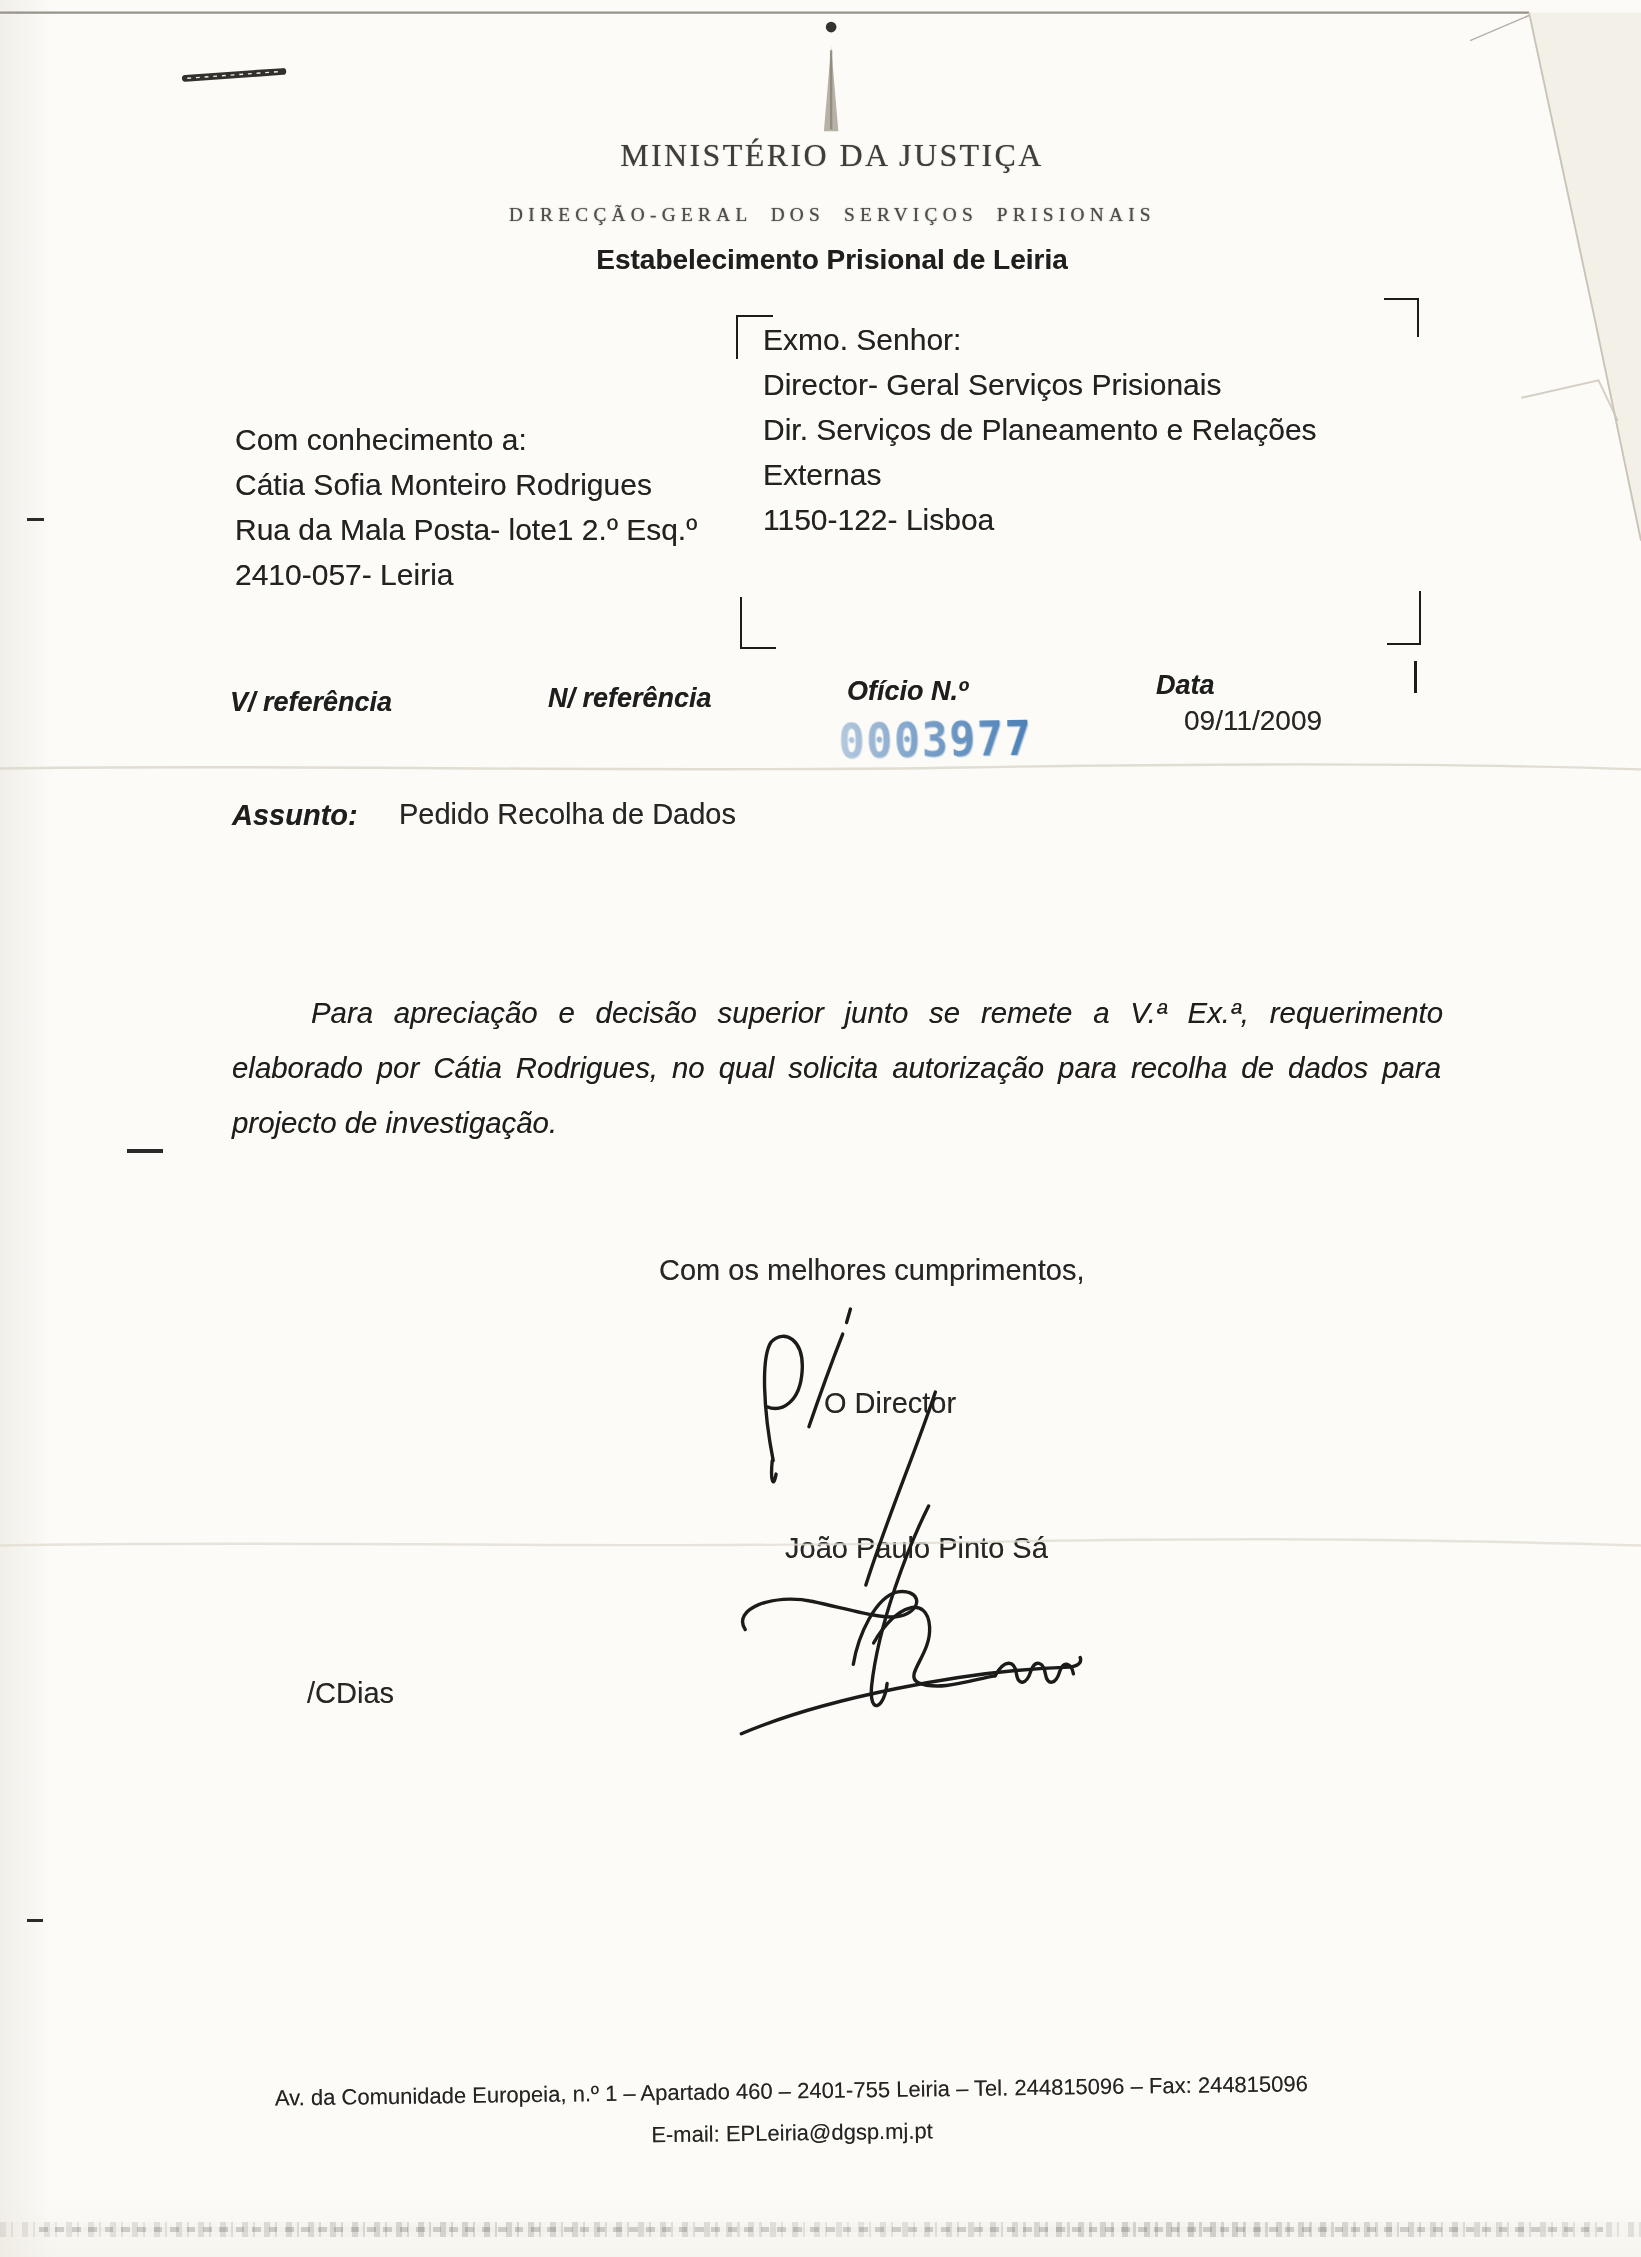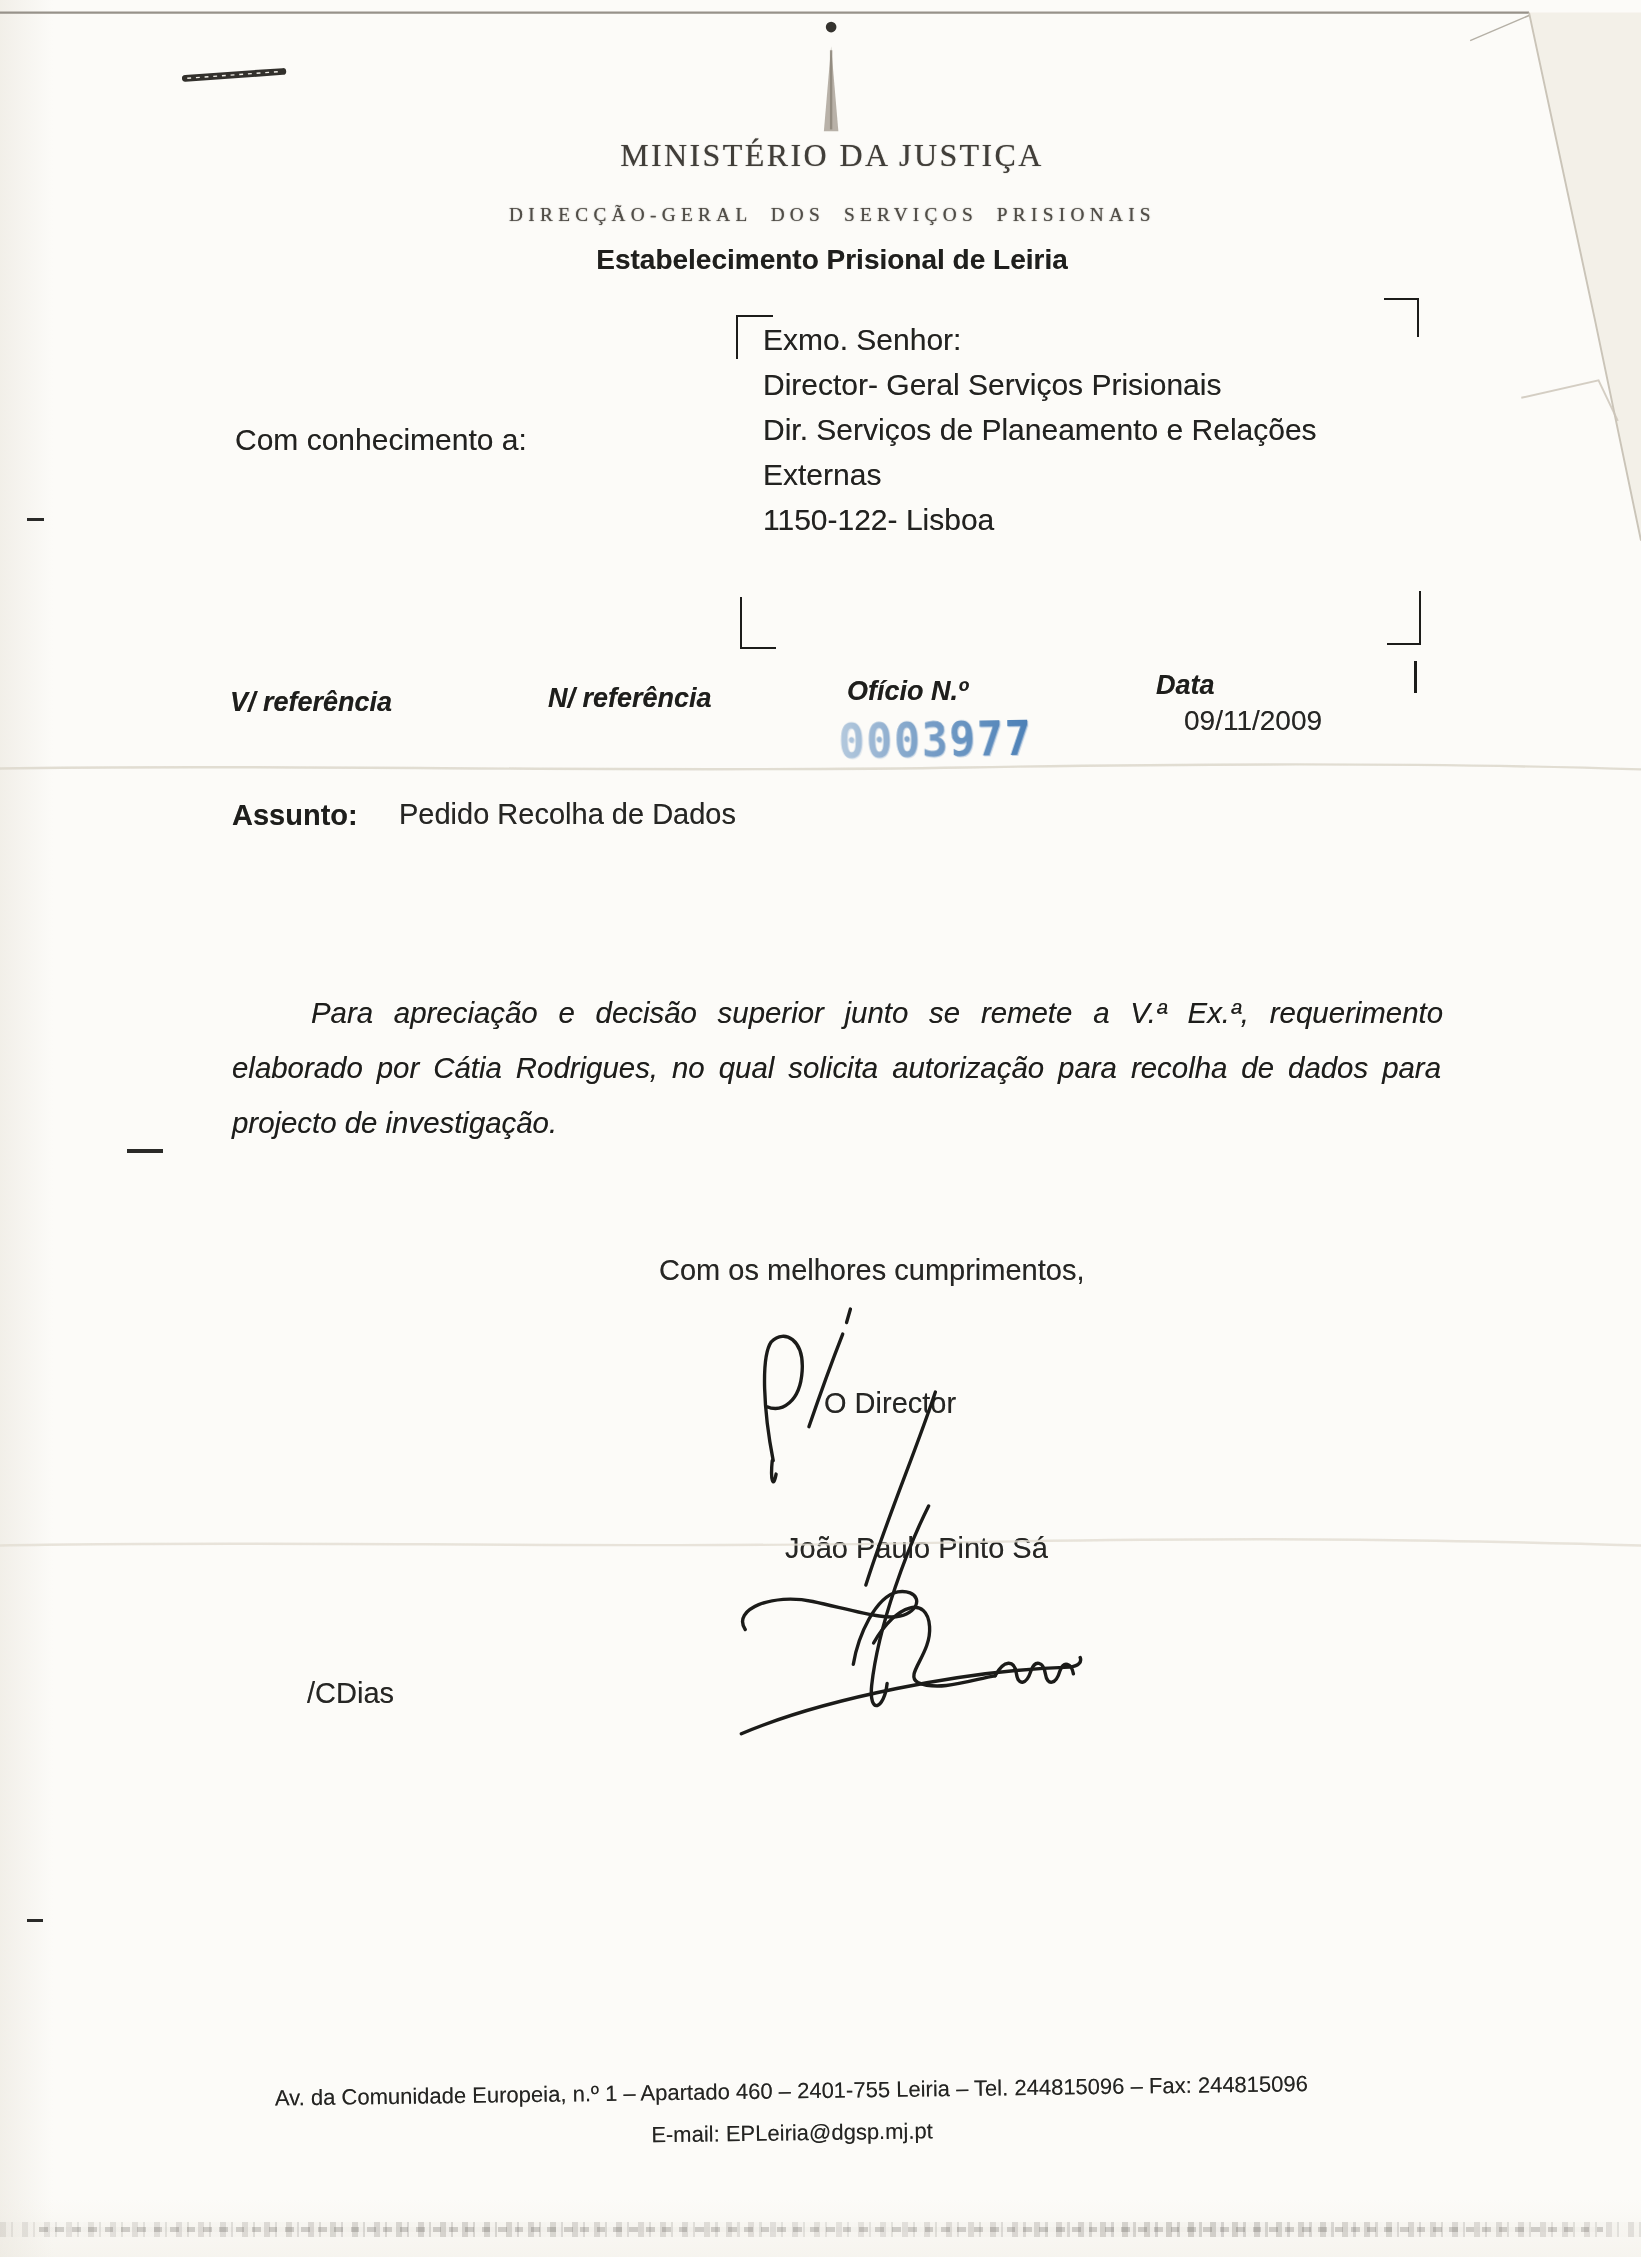--- a/index.html
+++ b/index.html
@@ -59,21 +59,21 @@
     font-family:"DejaVu Sans Mono","Liberation Mono",monospace;
     font-size:48px;font-weight:bold;letter-spacing:1.9px;
     color:#4b7fb6;
     transform:rotate(-1deg) scaleX(.9);transform-origin:left top;
     filter:blur(0.5px);
     -webkit-mask-image:linear-gradient(90deg, rgba(0,0,0,.4), rgba(0,0,0,.75) 45%, rgba(0,0,0,1));
     mask-image:linear-gradient(90deg, rgba(0,0,0,.4), rgba(0,0,0,.75) 45%, rgba(0,0,0,1));
     text-shadow:1px 1px 0 rgba(75,127,182,.35);
   }
   
-  .subject-lbl{left:232px;top:799px;font-size:29px;font-weight:bold;color:#1e1e1c;}
+  .subject-lbl{left:232px;top:799px;font-size:29px;font-weight:bold;font-style:italic;color:#1e1e1c;}
   .subject-val{left:399px;top:798px;font-size:29px;}
   
   .body-line{font-size:29.4px;color:#1d1d1b;text-shadow:0 0 0.6px rgba(45,43,40,.5);font-style:italic;}
   .body-l1{left:311px;top:996px;width:1132px;text-align:justify;text-align-last:justify;}
   .body-l2{left:232px;top:1051px;width:1209px;text-align:justify;text-align-last:justify;}
   .body-l3{left:232px;top:1106px;}
   
   .salutation{left:659px;top:1254px;font-size:29px;}
   .role{left:824px;top:1387px;font-size:29px;}
   .signer{left:785px;top:1532px;font-size:29px;z-index:2;}
@@ -109,20 +109,25 @@
 <body>
 
 <div class="page">
 
   <div class="abs txt ministry">MINISTÉRIO DA JUSTIÇA</div>
   <div class="abs txt directorate">DIRECÇÃO-GERAL DOS SERVIÇOS PRISIONAIS</div>
   <div class="abs txt establishment">Estabelecimento Prisional de Leiria</div>
 
   <div class="abs cc-block">
     <div>Com conhecimento a:</div>
+    <div>
+        <div>Cátia Sofia Monteiro Rodrigues</div>
+        <div>Rua da Mala Posta- lote1 2.º Esq.º</div>
+        <div>2410-057- Leiria</div>
+      </div>
   </div>
 
   <div class="abs recipient-block">
     <div>
         <div>Exmo. Senhor:</div>
         <div>Director- Geral Serviços Prisionais</div>
         <div>Dir. Serviços de Planeamento e Relações</div>
         <div>Externas</div>
         <div>1150-122- Lisboa</div>
       </div>

